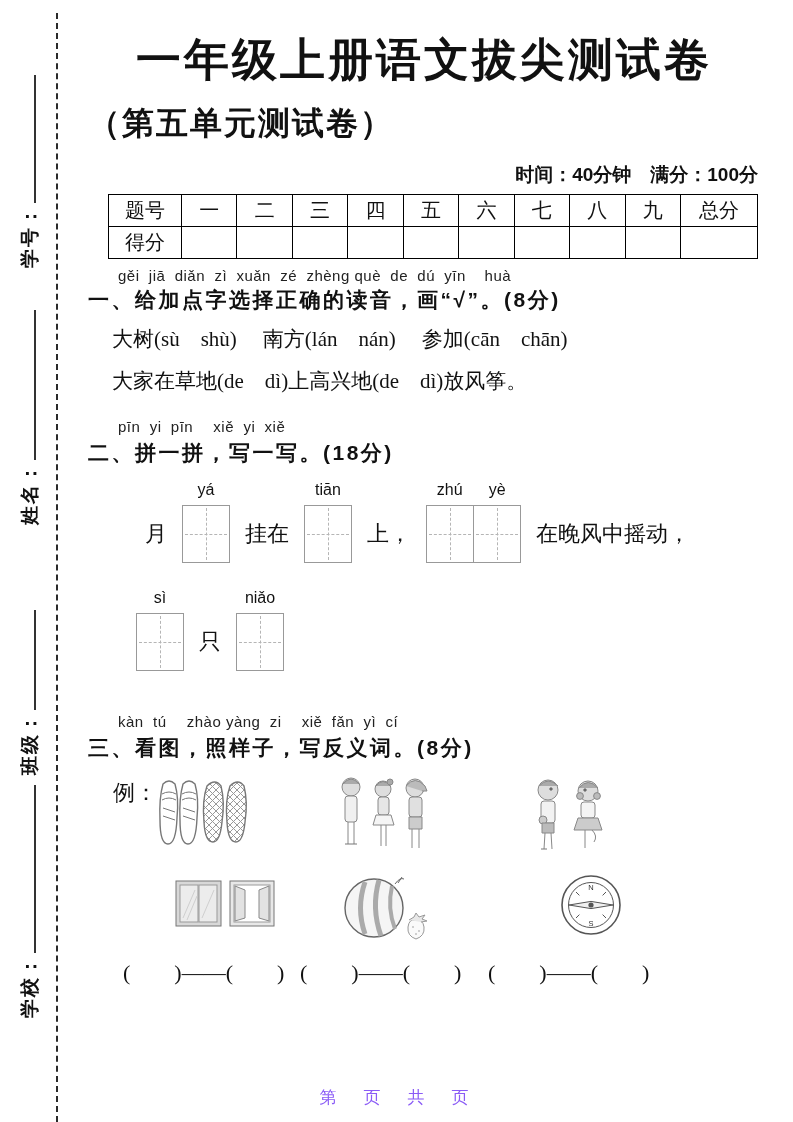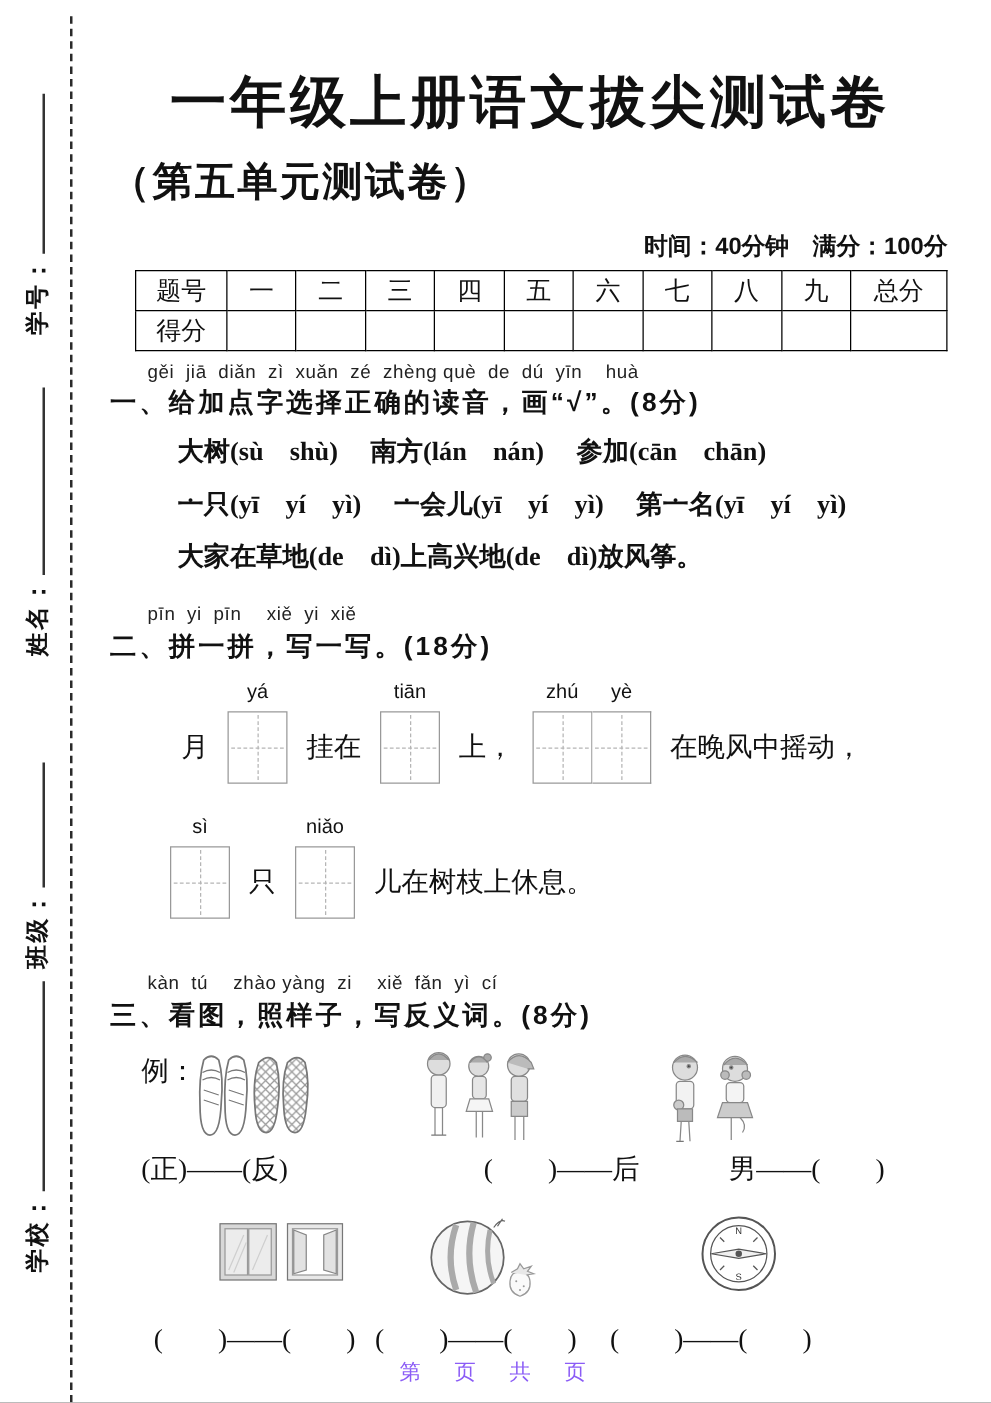--- a/index.html
+++ b/index.html
@@ -5,31 +5,31 @@
   html,body{margin:0;padding:0;background:#888;}
   #paper{position:relative;width:793px;height:1122px;background:#fff;margin:0 auto;
          font-family:"Liberation Sans",sans-serif;color:#111;overflow:hidden;}
   
   .fold-line{position:absolute;left:56px;top:13px;bottom:0;width:0;border-left:2px dashed #2a2a2a;}
   .side-field{position:absolute;left:14px;transform-origin:0 0;transform:rotate(-90deg);
               white-space:nowrap;font-size:19px;font-weight:700;letter-spacing:2px;}
   .side-field .blank{display:inline-block;border-bottom:2px solid #333;height:1.05em;vertical-align:baseline;margin-left:2px;}
   
   .main{position:absolute;left:88px;top:0;width:672px;}
-  .title{margin-top:52px;text-align:center;font-size:45px;font-weight:900;letter-spacing:3px;}
+  .title{margin-top:30px;text-align:center;font-size:45px;font-weight:900;letter-spacing:3px;}
   .subtitle{margin-top:12px;text-align:left;font-size:32px;font-weight:800;letter-spacing:2px;}
   .meta{margin-top:16px;text-align:right;font-size:19px;font-weight:600;padding-right:2px;}
   
   table.score{border-collapse:collapse;margin:6px 0 0 20px;width:650px;table-layout:fixed;
               font-family:"Liberation Serif",serif;font-size:20px;}
   table.score td{border:1.5px solid #000;height:31px;text-align:center;padding:0;}
   
   .pinyin{margin:8px 0 0 30px;font-size:15px;color:#222;white-space:pre;letter-spacing:.5px;}
   .sec-head{margin-top:2px;font-size:21px;font-weight:800;letter-spacing:2.5px;}
-  .s1-line{margin-left:54px;font-family:"Liberation Serif",serif;font-size:21px;line-height:42px;white-space:pre;font-weight:bold;}
+  .s1-line{margin-left:24px;font-family:"Liberation Serif",serif;font-size:21px;line-height:42px;white-space:pre;}
   .s1-block{margin-top:4px;}
   .tok-gap{display:inline-block;width:26px;}
   .dotchar{position:relative;}
   .dotchar::after{content:"•";position:absolute;left:50%;transform:translateX(-50%);
                   bottom:-0.62em;font-size:0.55em;color:#111;}
   
   .grid-row{display:flex;align-items:center;font-family:"Liberation Serif",serif;font-size:22px;}
   .grid-row .s2text{margin:0 7px;white-space:pre;}
   .grid-unit{position:relative;display:inline-flex;margin:6px 8px;}
   .pins{position:absolute;top:-24px;left:0;width:100%;display:flex;}
@@ -100,21 +100,20 @@
             <td></td>
             <td></td>
           </tr>
         </tbody>
       </table>
 
     <div class="pinyin">gěi  jiā  diǎn  zì  xuǎn  zé  zhèng què  de  dú  yīn    huà</div>
     <div class="sec-head">一、给加点字选择正确的读音，画“√”。(8分)</div>
     <div class="s1-block">
       <div class="s1-line"><span>大</span><span class="dotchar">树</span><span>(sù　shù)</span><span class="tok-gap"></span><span class="dotchar">南</span><span>方</span><span>(lán　nán)</span><span class="tok-gap"></span><span class="dotchar">参</span><span>加</span><span>(cān　chān)</span></div>
-      <div class="s1-line"><span class="dotchar">一</span><span>只</span><span>(yī　yí　yì)</span><span class="tok-gap"></span><span class="dotchar">一</span><span>会儿</span><span>(yī　yí　yì)</span><span class="tok-gap"></span><span>第</span><span class="dotchar">一</span><span>名</span><span>(yī　yí　yì)</span></div>
       <div class="s1-line"><span>大家在草</span><span class="dotchar">地</span><span>(de　dì)</span><span>上高兴</span><span class="dotchar">地</span><span>(de　dì)</span><span>放风筝。</span></div>
     </div>
 
     <div class="pinyin" style="margin-top:16px">pīn  yi  pīn　 xiě  yi  xiě</div>
     <div class="sec-head">二、拼一拼，写一写。(18分)</div>
     <div class="grid-row" style="margin:32px 0 0 50px">
         <span class="s2text">月</span>
         <span class="grid-unit">
           <span class="pins">
             <span>yá</span>
@@ -146,21 +145,20 @@
           </span>
           <span class="cell"></span>
         </span>
         <span class="s2text">只</span>
         <span class="grid-unit">
           <span class="pins">
             <span>niǎo</span>
           </span>
           <span class="cell"></span>
         </span>
-        <span class="s2text">儿在树枝上休息。</span>
       </div>
 
     <div class="pinyin" style="margin-top:36px">kàn  tú　 zhào yàng  zi　 xiě  fǎn  yì  cí</div>
     <div class="sec-head">三、看图，照样子，写反义词。(8分)</div>
 
     <div class="pic-row" style="height:82px;margin-top:12px">
       <span class="abs example-label" style="left:25px;top:4px">例：</span>
       <span class="abs" style="left:65px;top:2px">
         <svg width="100" height="74" viewBox="0 0 100 74">
           <defs>
@@ -219,25 +217,20 @@
               <circle cx="67" cy="20" r="3.4" fill="#bbb"></circle>
             <circle cx="55" cy="14" r="1.3" fill="#444"></circle>
             <rect x="51" y="26" width="14" height="16" rx="3" fill="#f4f4f4"></rect>
             <path d="M48 42 h20 l4 12 h-28 Z" fill="#ccc"></path>
             <line x1="55" y1="54" x2="55" y2="72"></line>
               <path d="M62 54 q6 6 2 12" fill="none"></path>
           </g>
         </svg>
       </span>
     </div>
-    <div class="ans-row">
-      <span class="abs" style="left:25px">(正)——(反)</span>
-      <span class="abs" style="left:299px">(　　)——后</span>
-      <span class="abs" style="left:495px">男——(　　)</span>
-    </div>
 
     <div class="pic-row" style="height:70px;margin-top:18px">
       <span class="abs" style="left:87px;top:4px">
         <svg width="100" height="52" viewBox="0 0 100 52">
           <rect x="1" y="3" width="45" height="45" fill="#d8d8d8" stroke="#777"></rect>
           <rect x="5" y="7" width="18" height="37" fill="#ececec" stroke="#999"></rect>
           <rect x="24" y="7" width="18" height="37" fill="#ececec" stroke="#999"></rect>
           <path d="M8 40 L20 12 M12 42 L22 18 M27 40 L39 12" stroke="#cfcfcf"></path>
           <rect x="55" y="3" width="44" height="45" fill="#e8e8e8" stroke="#777"></rect>
           <rect x="59" y="7" width="36" height="37" fill="#fff" stroke="#999"></rect>

